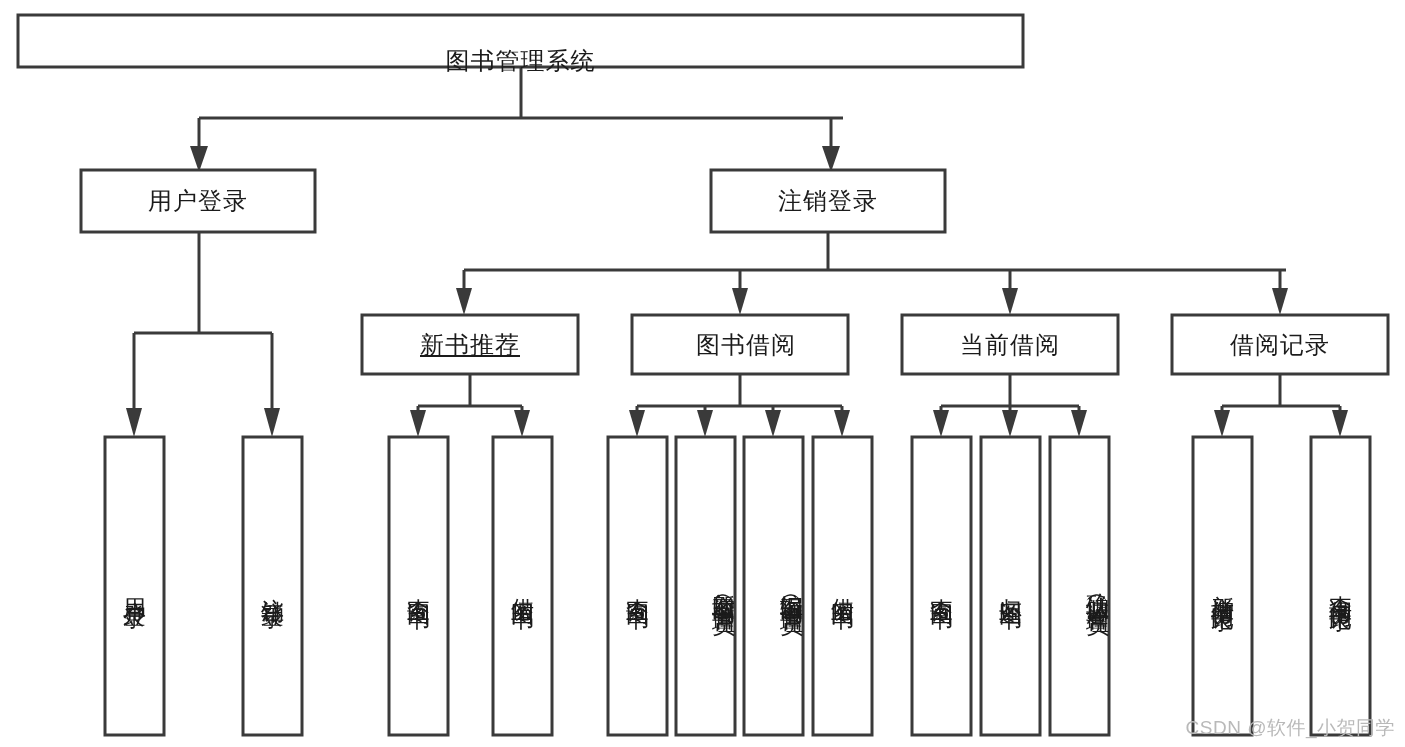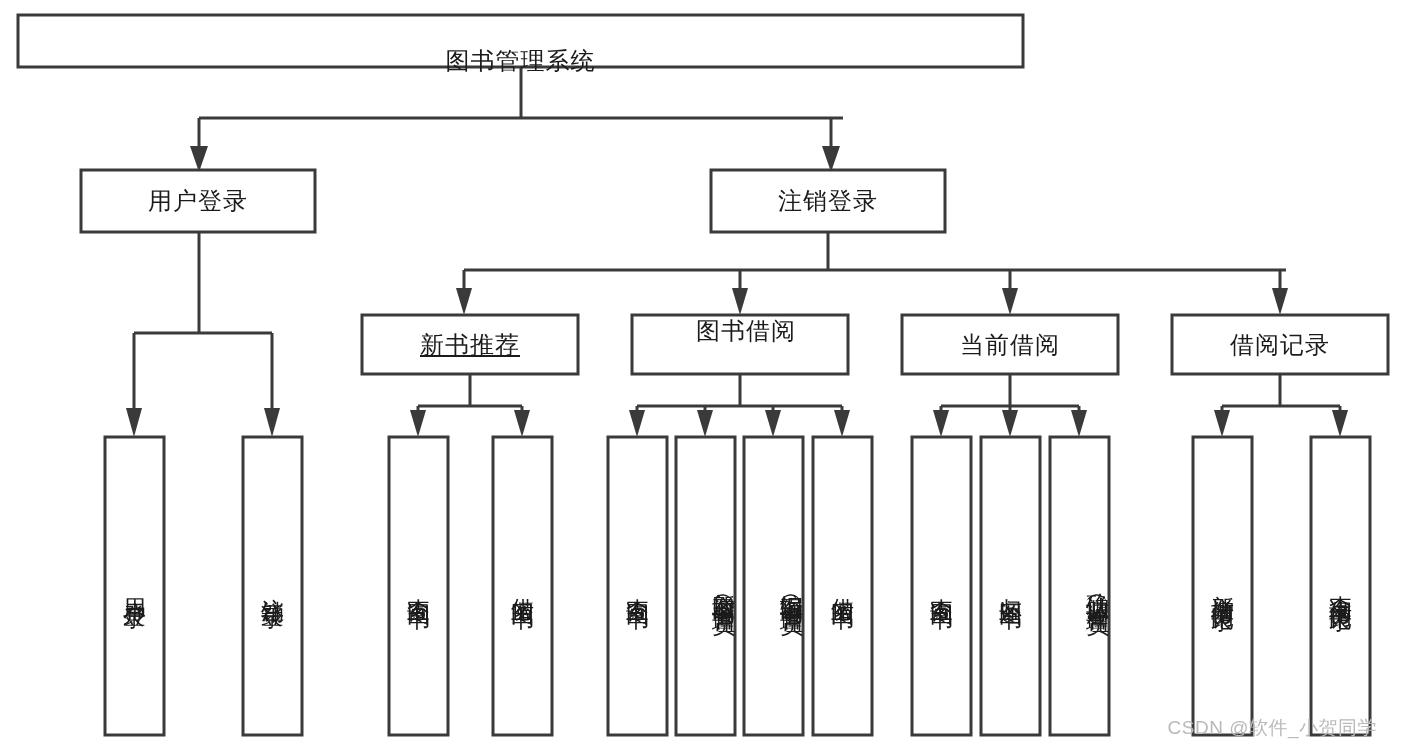--- a/index.html
+++ b/index.html
@@ -69,21 +69,21 @@
     justify-content: center;
     font-family: "Liberation Sans", "DejaVu Sans", sans-serif;
     font-size: 24px;
     color: #1b1b1b;
     letter-spacing: 1px;
     white-space: nowrap;
     pointer-events: none;
   }
   .watermark {
     position: absolute;
-    right: 28px;
+    right: 10px;
     bottom: 6px;
     font-family: "Liberation Sans", "DejaVu Sans", sans-serif;
     font-size: 19px;
     color: #b9b9b9;
     white-space: nowrap;
     letter-spacing: 0.5px;
   }
 </style>
 </head>
 <body>
@@ -180,21 +180,21 @@
     <rect class="node-box" x="1311" y="437" width="59" height="298"></rect>
 
   </svg>
 
   <div class="hlabel-wrap" style="left:18px; top:15px; width:1005px; height:52px;margin-top:20px;">图书管理系统</div>
 
   <div class="hlabel-wrap" style="left:81px; top:170px; width:234px; height:62px;">用户登录</div>
   <div class="hlabel-wrap" style="left:711px; top:170px; width:234px; height:62px;">注销登录</div>
 
   <div class="hlabel-wrap" style="left:362px; top:315px; width:216px; height:59px;text-decoration:underline;">新书推荐</div>
-  <div class="hlabel-wrap" style="left:632px; top:301px; width:228px; height:59px;">图书借阅</div>
+  <div class="hlabel-wrap" style="left:632px; top:315px; width:228px; height:59px;">图书借阅</div>
   <div class="hlabel-wrap" style="left:902px; top:315px; width:216px; height:59px;border-radius:18px;">当前借阅</div>
   <div class="hlabel-wrap" style="left:1172px; top:315px; width:216px; height:59px;">借阅记录</div>
 
   <div class="vlabel-wrap" style="left:105px; top:437px; width:59px; height:298px;">用户登录</div>
   <div class="vlabel-wrap" style="left:243px; top:437px; width:59px; height:298px;">注销登录</div>
 
   <div class="vlabel-wrap" style="left:389px; top:437px; width:59px; height:298px;">查询图书</div>
   <div class="vlabel-wrap" style="left:493px; top:437px; width:59px; height:298px;">借阅图书</div>
 
   <div class="vlabel-wrap" style="left:608px; top:437px; width:59px; height:298px;">查询图书</div>

